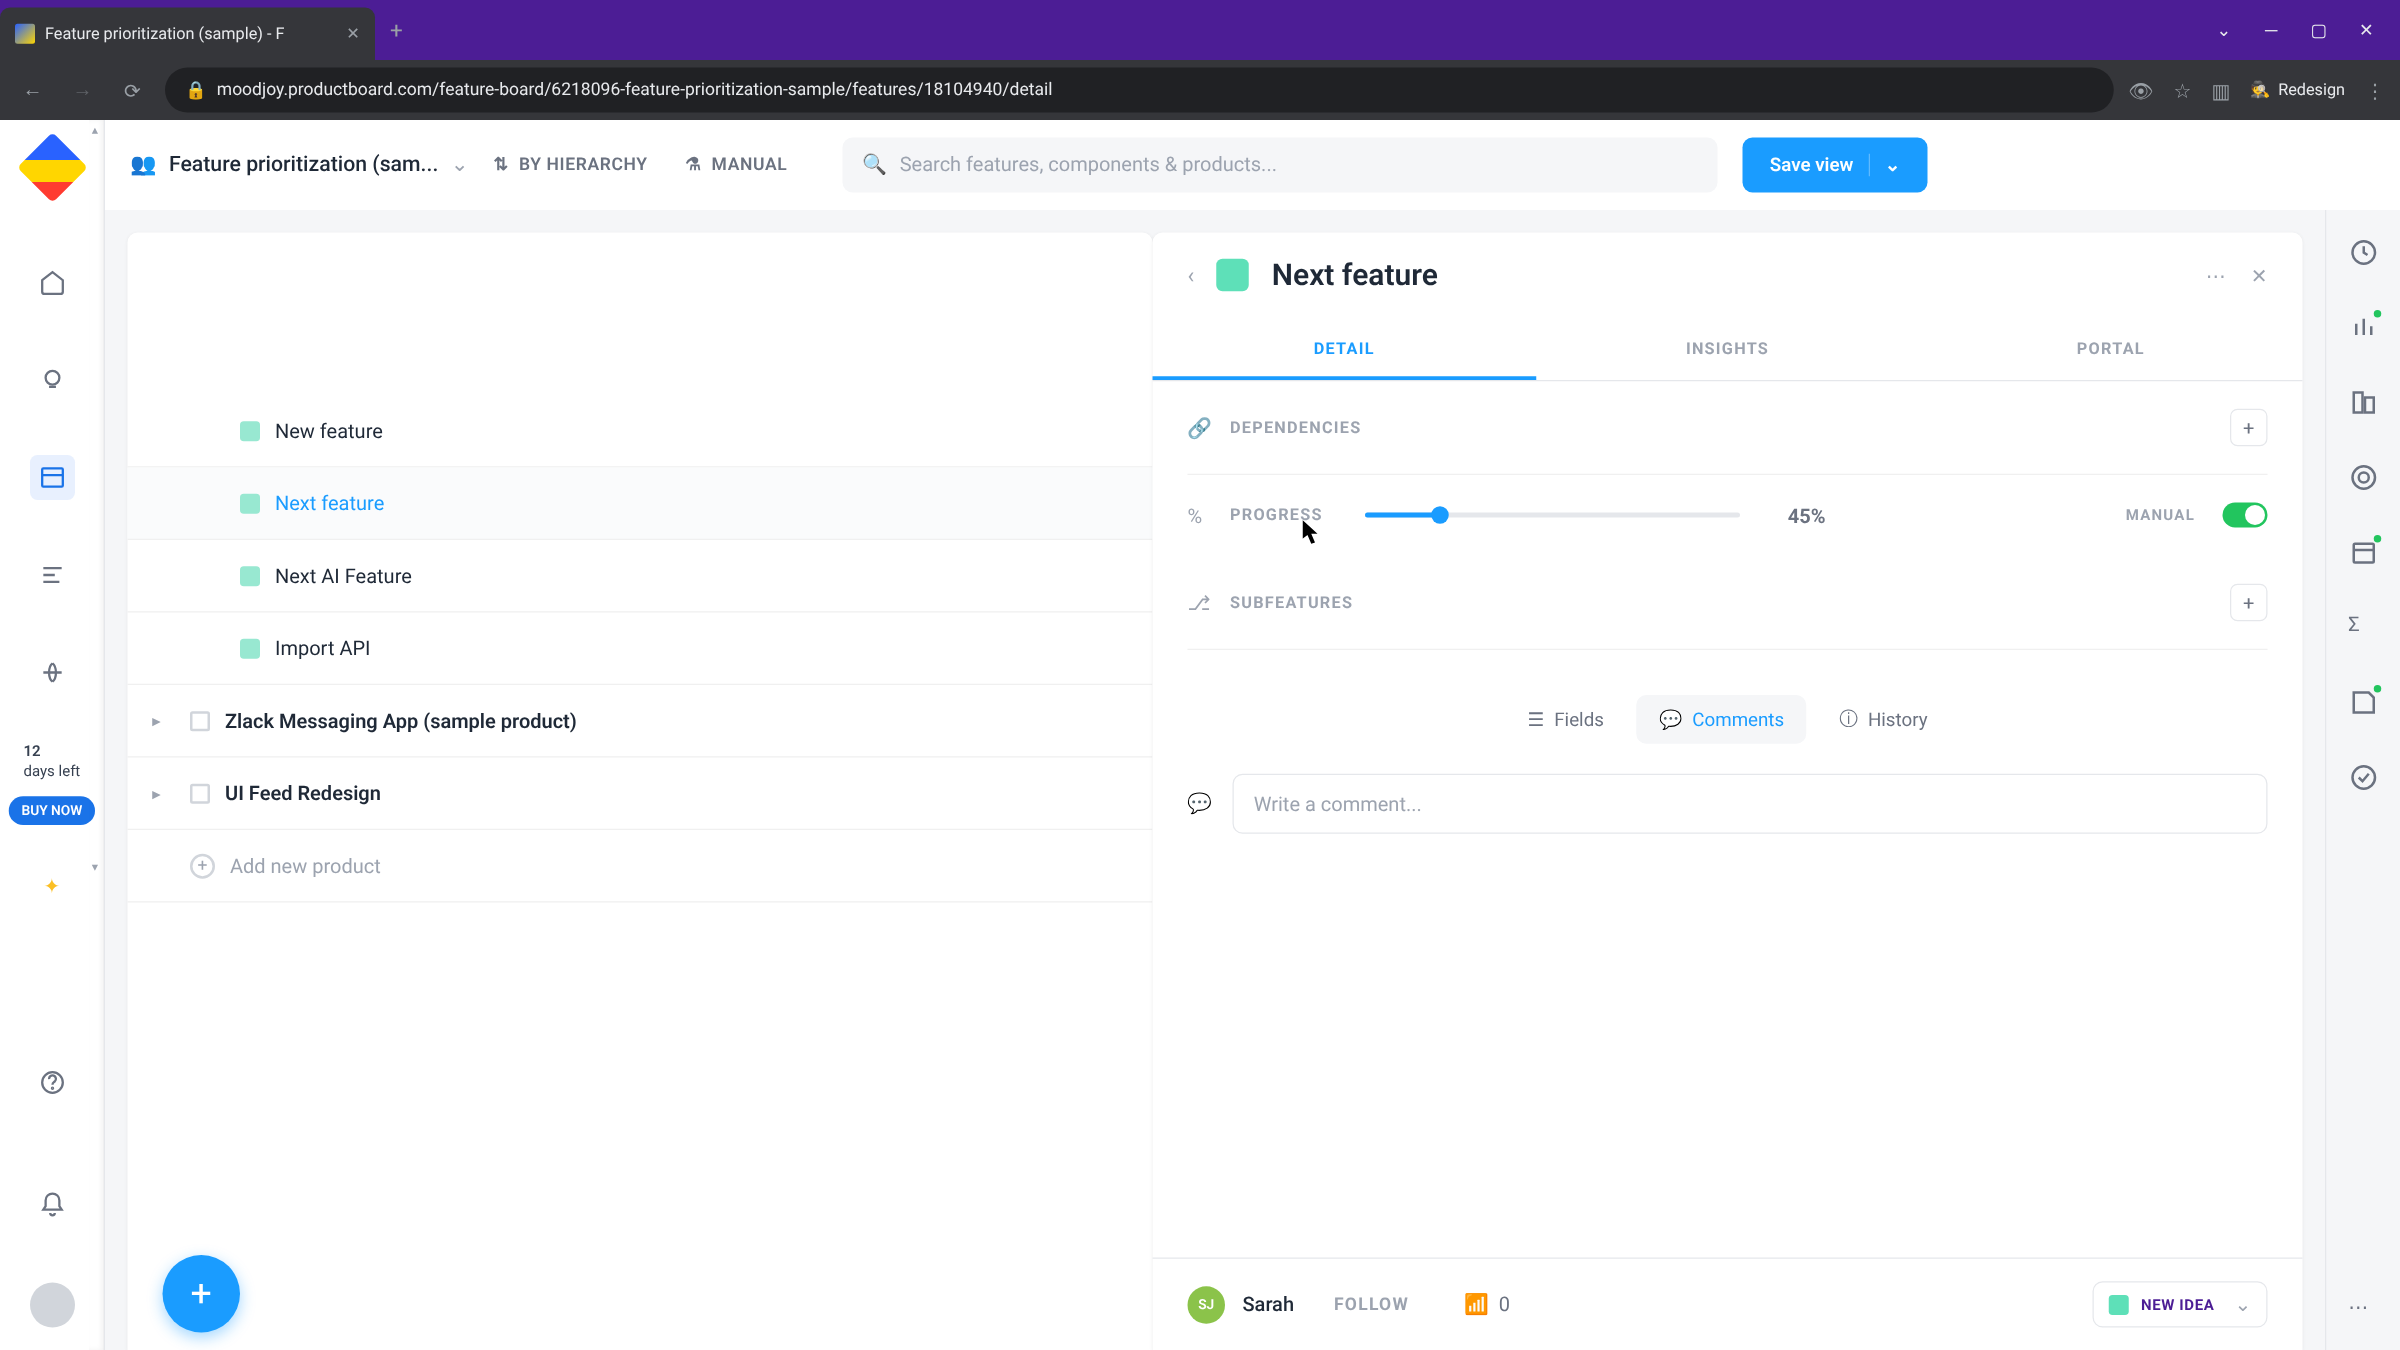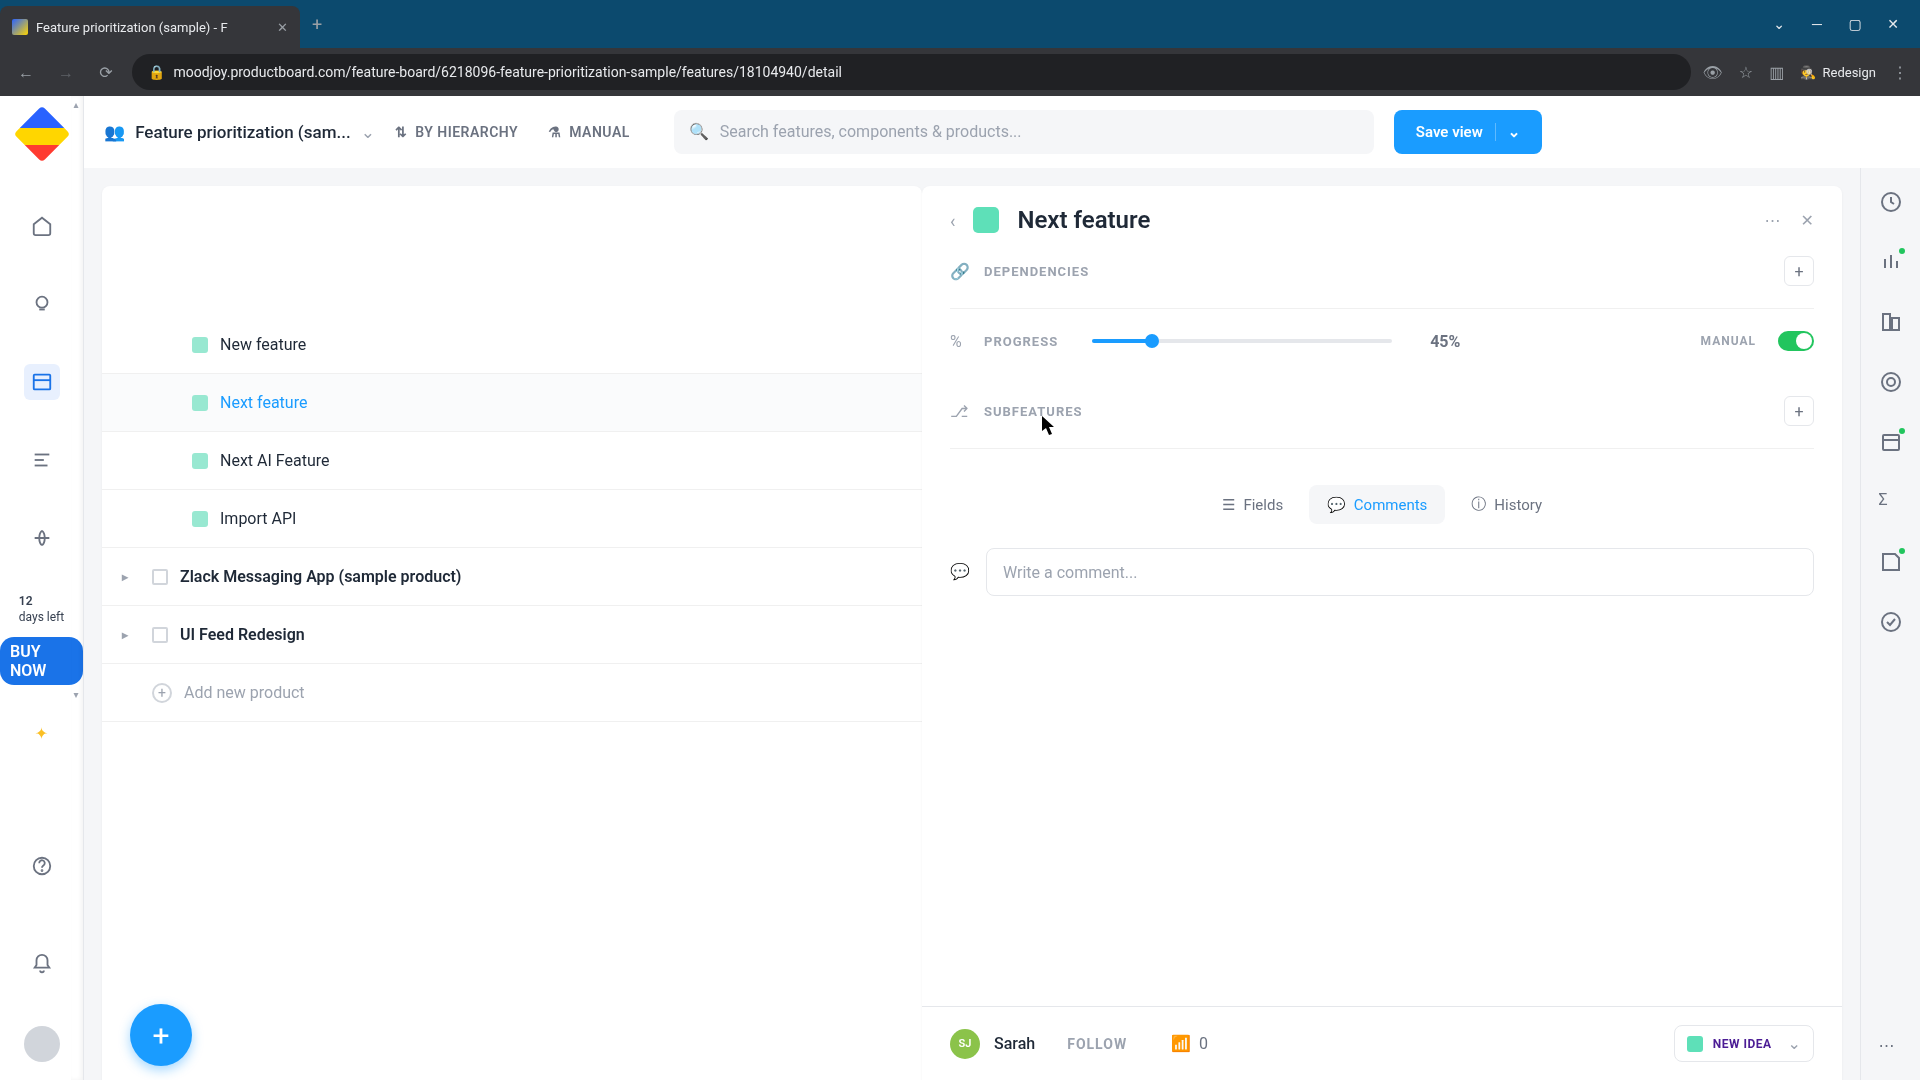--- a/index.html
+++ b/index.html
@@ -1,17 +1,17 @@
 <!DOCTYPE html>
 <html><head>
 <meta charset="utf-8">
 <style>
 *{box-sizing:border-box;margin:0;padding:0;font-family:-apple-system,BlinkMacSystemFont,'Segoe UI',Roboto,sans-serif}
 body{background:#fff;overflow:hidden;width:1920px;height:1080px}
-.browser-chrome{background:#0c4a6e;height:48px;display:flex;align-items:center;padding:0}
+.browser-chrome{background:#4c1d95;height:48px;display:flex;align-items:center;padding:0}
 .tab{background:#35363a;height:42px;margin-top:6px;border-radius:8px 8px 0 0;display:flex;align-items:center;padding:0 12px;width:300px;color:#e8eaed;font-size:13px;gap:8px}
 .tab-favicon{width:16px;height:16px;background:linear-gradient(135deg,#2962ff 0%,#ffd600 100%);border-radius:2px}
 .tab-close{margin-left:auto;color:#9aa0a6;cursor:pointer}
 .new-tab{color:#9aa0a6;margin-left:12px;font-size:18px;cursor:pointer}
 .win-ctrl{margin-left:auto;display:flex;gap:24px;padding-right:20px;color:#e8eaed}
 .win-btn{width:14px;height:14px;display:flex;align-items:center;justify-content:center;cursor:pointer;font-size:14px}
 .addr-bar{background:#35363a;height:48px;display:flex;align-items:center;padding:0 12px;gap:12px}
 .nav-arrow{color:#9aa0a6;width:28px;height:28px;display:flex;align-items:center;justify-content:center;border-radius:50%;cursor:pointer}
 .nav-arrow.fwd{opacity:.4}
 .addr-input{flex:1;background:#202124;border-radius:20px;height:36px;display:flex;align-items:center;padding:0 16px;color:#e8eaed;font-size:14px;gap:8px}
@@ -23,21 +23,21 @@
 .nav-rail{width:84px;border-right:1px solid #e5e7eb;display:flex;flex-direction:column;align-items:center;padding-top:18px;gap:6px;background:#fff;position:relative}
 .nav-rail::after{content:'';position:absolute;right:0;top:0;bottom:0;width:12px;box-shadow:inset -2px 0 4px rgba(0,0,0,0.05)}
 .rail-scroll-up,.rail-scroll-down{position:absolute;right:2px;width:10px;height:12px;color:#9ca3af;font-size:10px;display:flex;align-items:center;justify-content:center}
 .rail-scroll-up{top:2px}
 .rail-scroll-down{bottom:380px}
 .logo{width:40px;height:40px;background:linear-gradient(135deg,#2962ff 0%,#2962ff 40%,#ffd600 40%,#ffd600 70%,#ff3b30 70%);transform:rotate(45deg);margin-bottom:30px;border-radius:4px}
 .rail-ic{width:36px;height:36px;display:flex;align-items:center;justify-content:center;color:#6b7280;cursor:pointer;margin:18px 0;position:relative}
 .rail-ic.active{background:#e8f0fe;color:#1a73e8;border-radius:6px}
 .rail-ic svg{width:22px;height:22px}
 .trial{text-align:left;font-size:12px;color:#374151;margin-top:14px;line-height:1.3}
-.buy-btn{background:#1a73e8;color:#fff;font-size:16px;font-weight:600;padding:5px 10px;border-radius:14px;margin-top:6px;cursor:pointer}
+.buy-btn{background:#1a73e8;color:#fff;font-size:11px;font-weight:600;padding:5px 10px;border-radius:14px;margin-top:6px;cursor:pointer}
 .ai-spark{margin-top:24px;color:#fbbf24}
 .rail-bottom{margin-top:auto;margin-bottom:18px;display:flex;flex-direction:column;align-items:center;gap:26px}
 .avatar-sm{width:36px;height:36px;border-radius:50%;background:#d1d5db}
 
 .main-col{flex:1;display:flex;flex-direction:column;position:relative}
 .top-bar{height:72px;display:flex;align-items:center;padding:0 20px;gap:20px;border-bottom:1px solid transparent}
 .board-name{display:flex;align-items:center;gap:10px;color:#1f2937;font-size:17px;font-weight:500}
 .board-ic{color:#9ca3af}
 .board-dd{color:#9ca3af;cursor:pointer}
 .hierarchy-btn,.filter-btn{display:flex;align-items:center;gap:8px;color:#6b7280;font-size:14px;font-weight:600;cursor:pointer;letter-spacing:.5px}
@@ -269,20 +269,25 @@
       <div class="detail-pane">
         <div class="detail-hdr">
           <span class="back-caret">‹</span>
           <span class="feat-ic"></span>
           <span class="feat-title">Next feature</span>
           <div class="hdr-actions">
             <span>⋯</span>
             <span>✕</span>
           </div>
         </div>
+        <div class="tabs">
+          <div class="tab-item active">DETAIL</div>
+          <div class="tab-item">INSIGHTS</div>
+          <div class="tab-item">PORTAL</div>
+        </div>
         <div class="detail-body">
           <div class="sec">
             <span class="sec-ic">🔗</span>
             <span class="sec-label">DEPENDENCIES</span>
             <span class="plus">+</span>
           </div>
           <div class="prog-row">
             <span class="sec-ic">%</span>
             <span class="sec-label">PROGRESS</span>
             <div class="slider">

